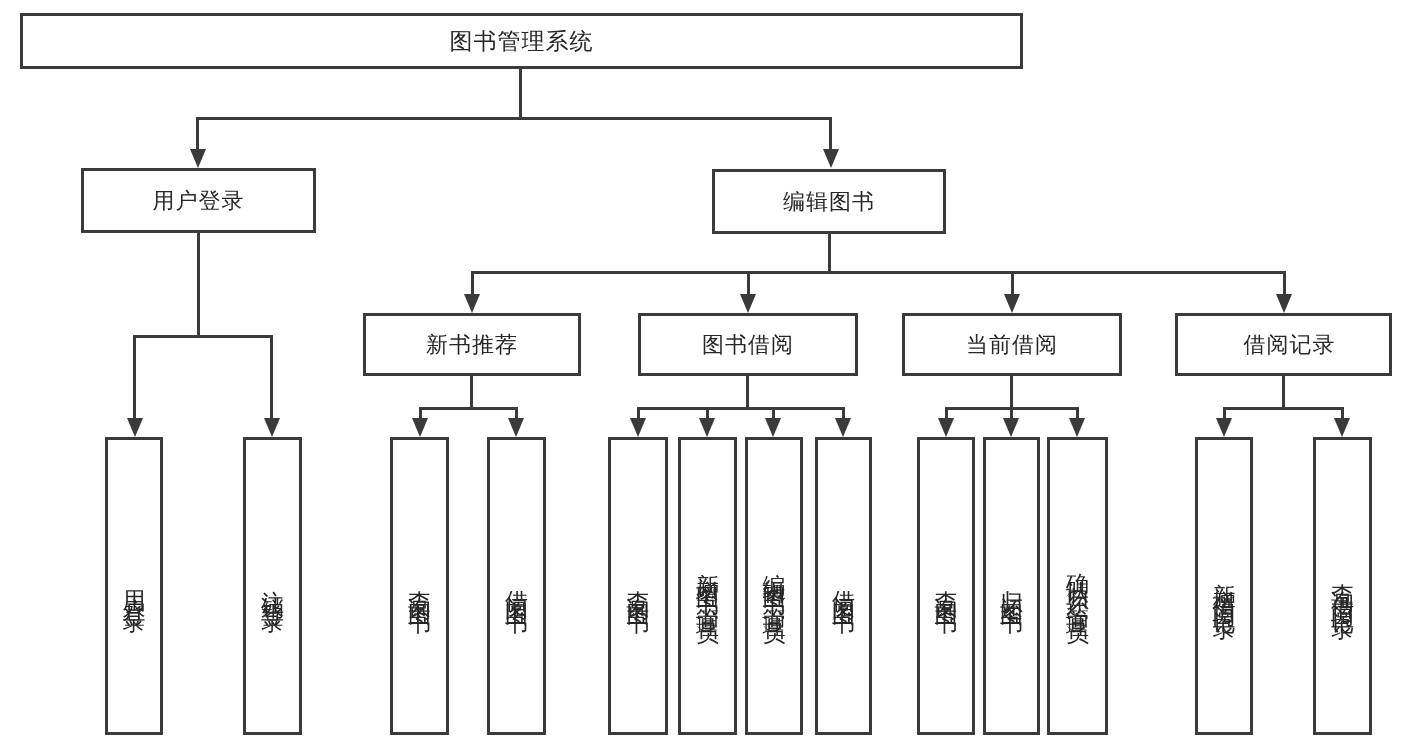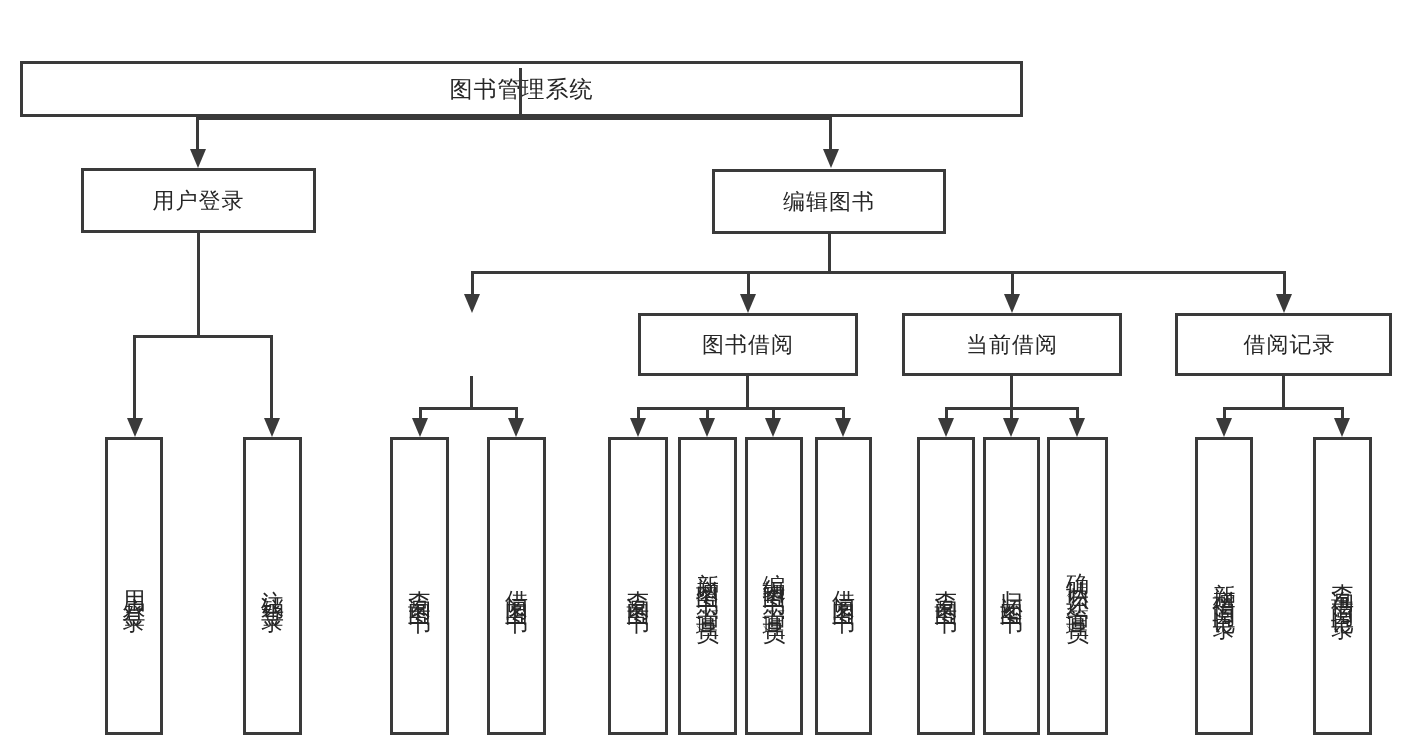--- a/index.html
+++ b/index.html
@@ -62,21 +62,21 @@
     font-size: 20px;
     color: var(--wm);
     white-space: nowrap;
   }
 </style>
 </head>
 <body>
 
 <div class="canvas">
 
-  <div class="node hbox root-box" style="left:20px; top:13px; width:1003px; height:56px;margin-top:48px;">
+  <div class="node hbox root-box" style="left:20px; top:13px; width:1003px; height:56px;">
     <span>图书管理系统</span>
   </div>
 
   <div class="ln v" style="left:519px; top:68px; height:52px;"></div>
   <div class="ln h" style="left:196px; top:117px; width:636px;"></div>
   <div class="ln v" style="left:196px; top:117px; height:36px;"></div>
   <div class="head" style="left:190px; top:149px;"></div>
   <div class="ln v" style="left:829px; top:117px; height:36px;"></div>
   <div class="head" style="left:823px; top:149px;"></div>
 
@@ -98,20 +98,23 @@
   <div class="ln h" style="left:471px; top:271px; width:814px;"></div>
   <div class="ln v" style="left:471px;  top:271px; height:26px;"></div>
   <div class="head" style="left:464px;  top:294px;"></div>
   <div class="ln v" style="left:747px;  top:271px; height:26px;"></div>
   <div class="head" style="left:740px;  top:294px;"></div>
   <div class="ln v" style="left:1011px; top:271px; height:26px;"></div>
   <div class="head" style="left:1004px; top:294px;"></div>
   <div class="ln v" style="left:1283px; top:271px; height:26px;"></div>
   <div class="head" style="left:1276px; top:294px;"></div>
 
+  <div class="node hbox" style="left:363px; top:313px; width:218px; height:63px;">
+    <span>新书推荐</span>
+  </div>
   <div class="node hbox" style="left:902px; top:313px; width:220px; height:63px;">
     <span>当前借阅</span>
   </div>
   <div class="node hbox" style="left:638px; top:313px; width:220px; height:63px;">
     <span>图书借阅</span>
   </div>
   <div class="node hbox" style="left:1175px; top:313px; width:217px; height:63px;padding-left:12px;">
     <span>借阅记录</span>
   </div>
 

